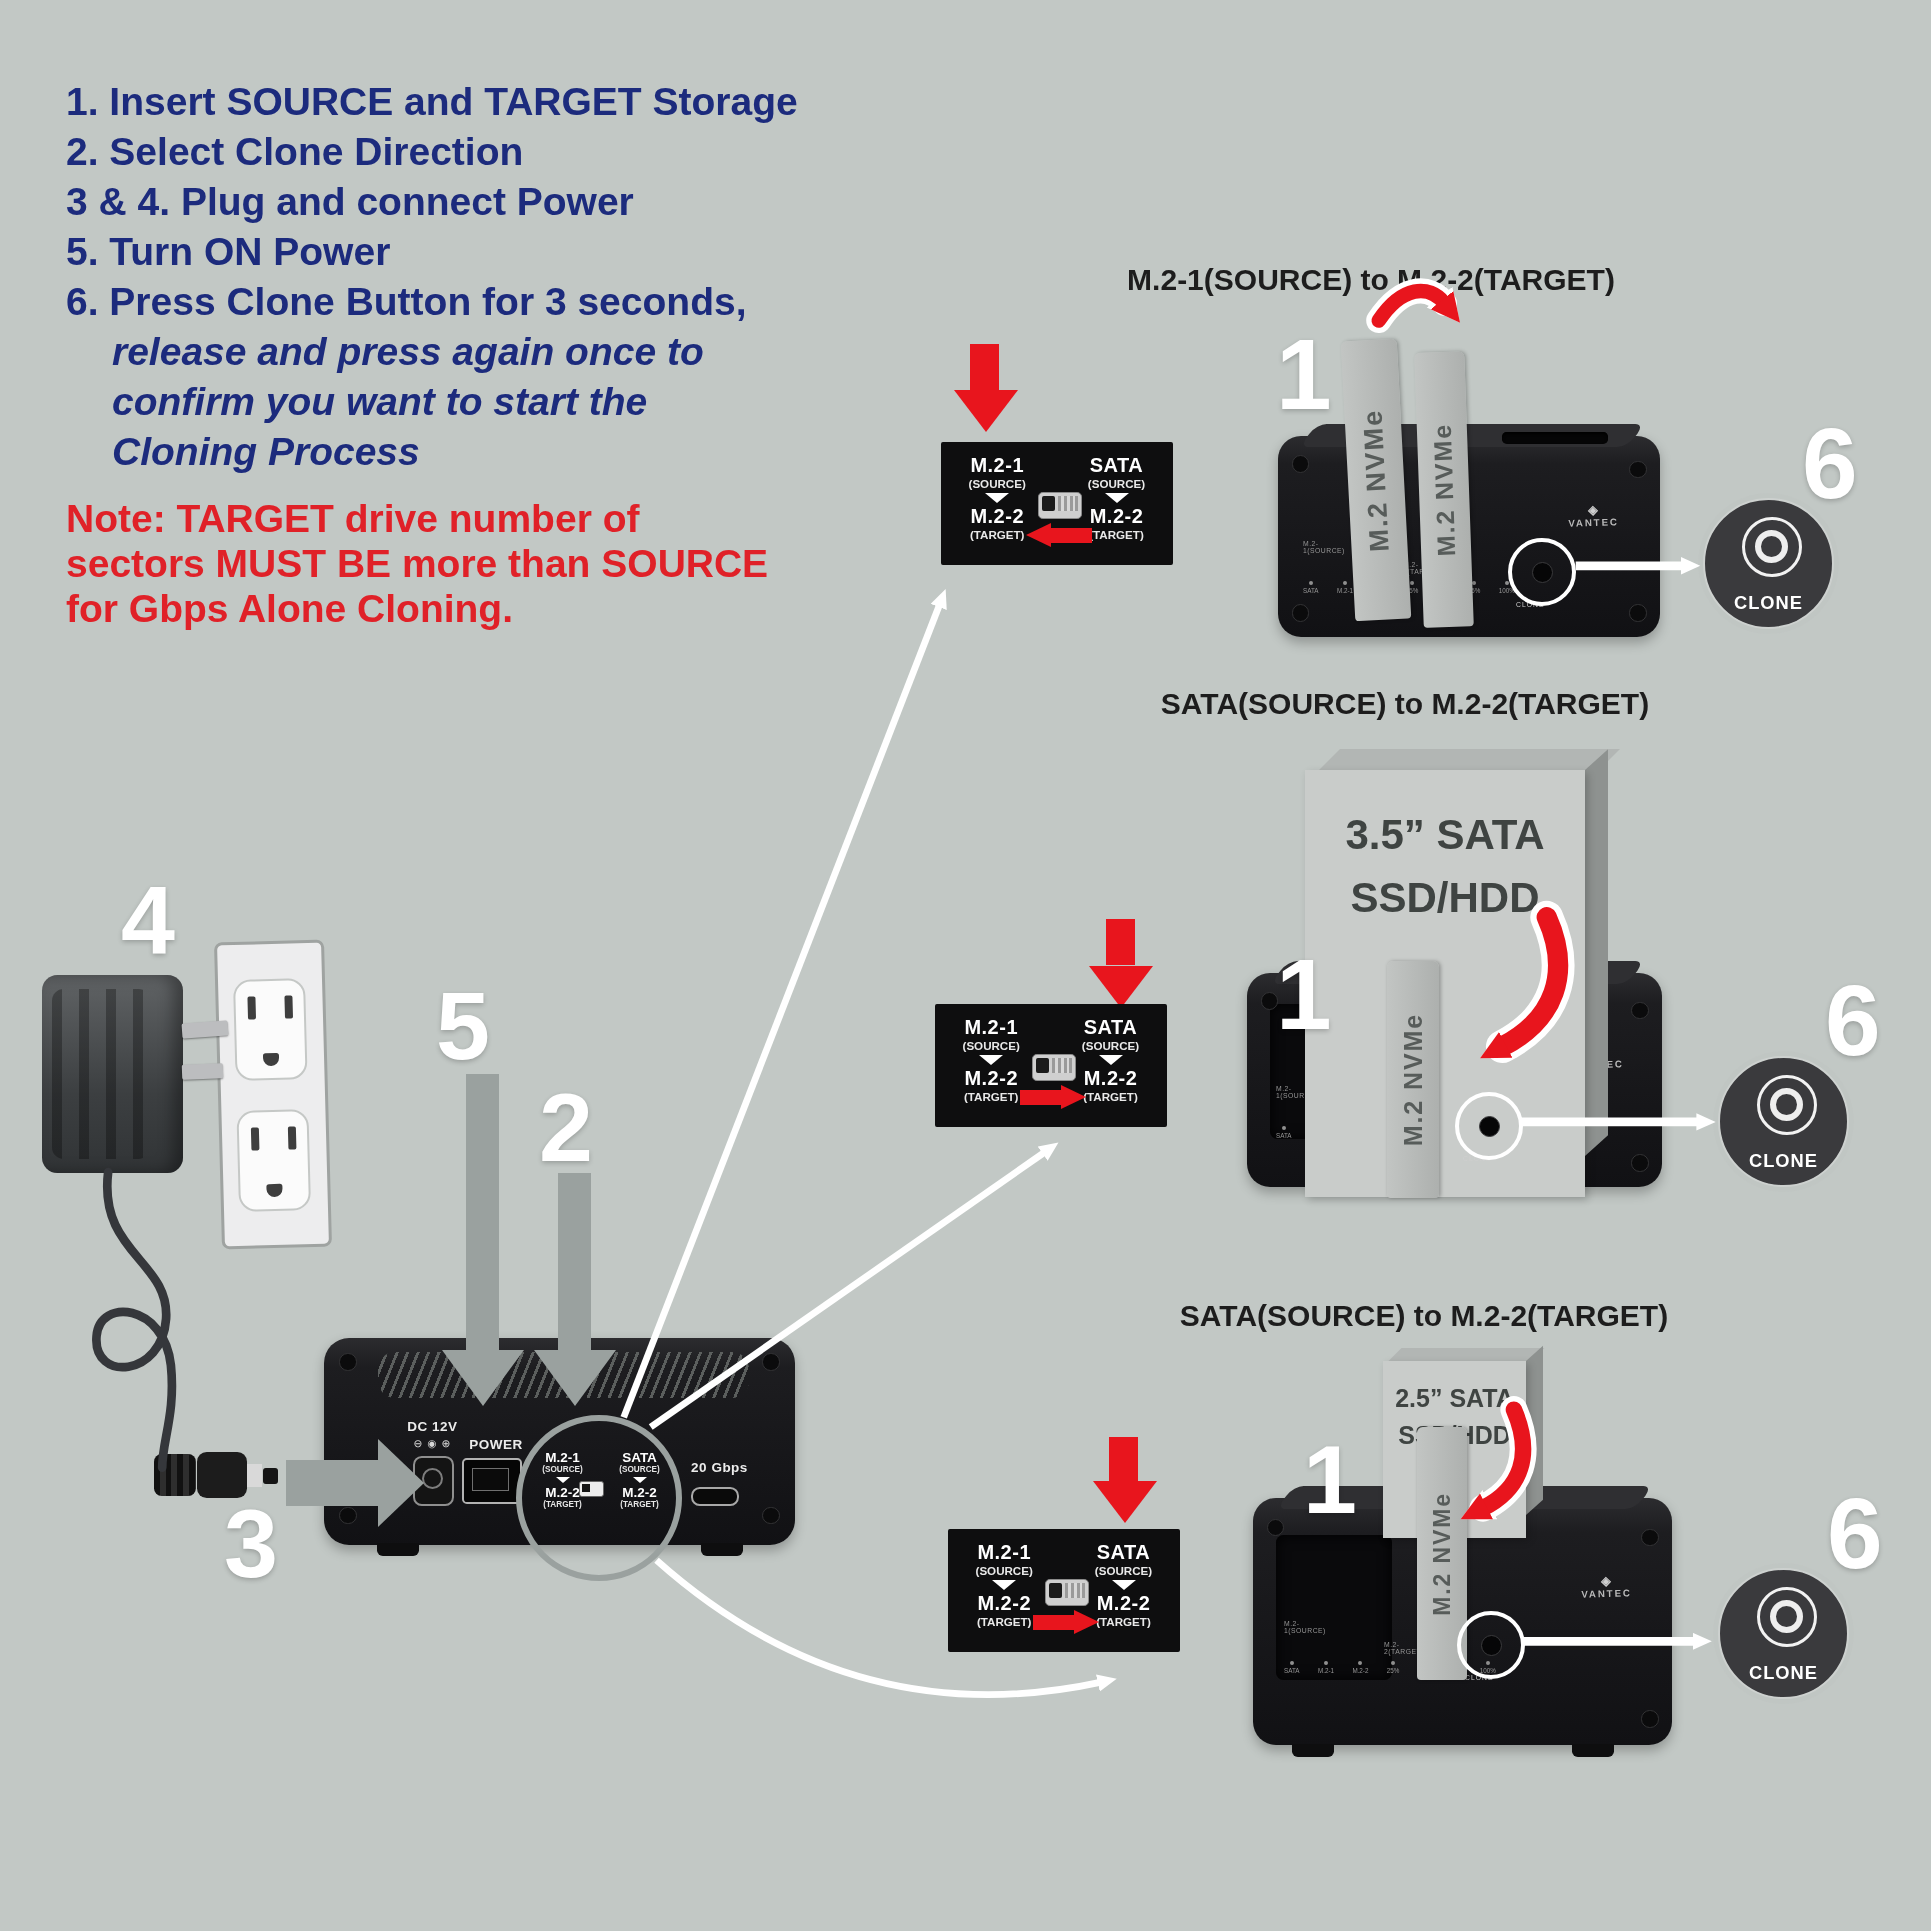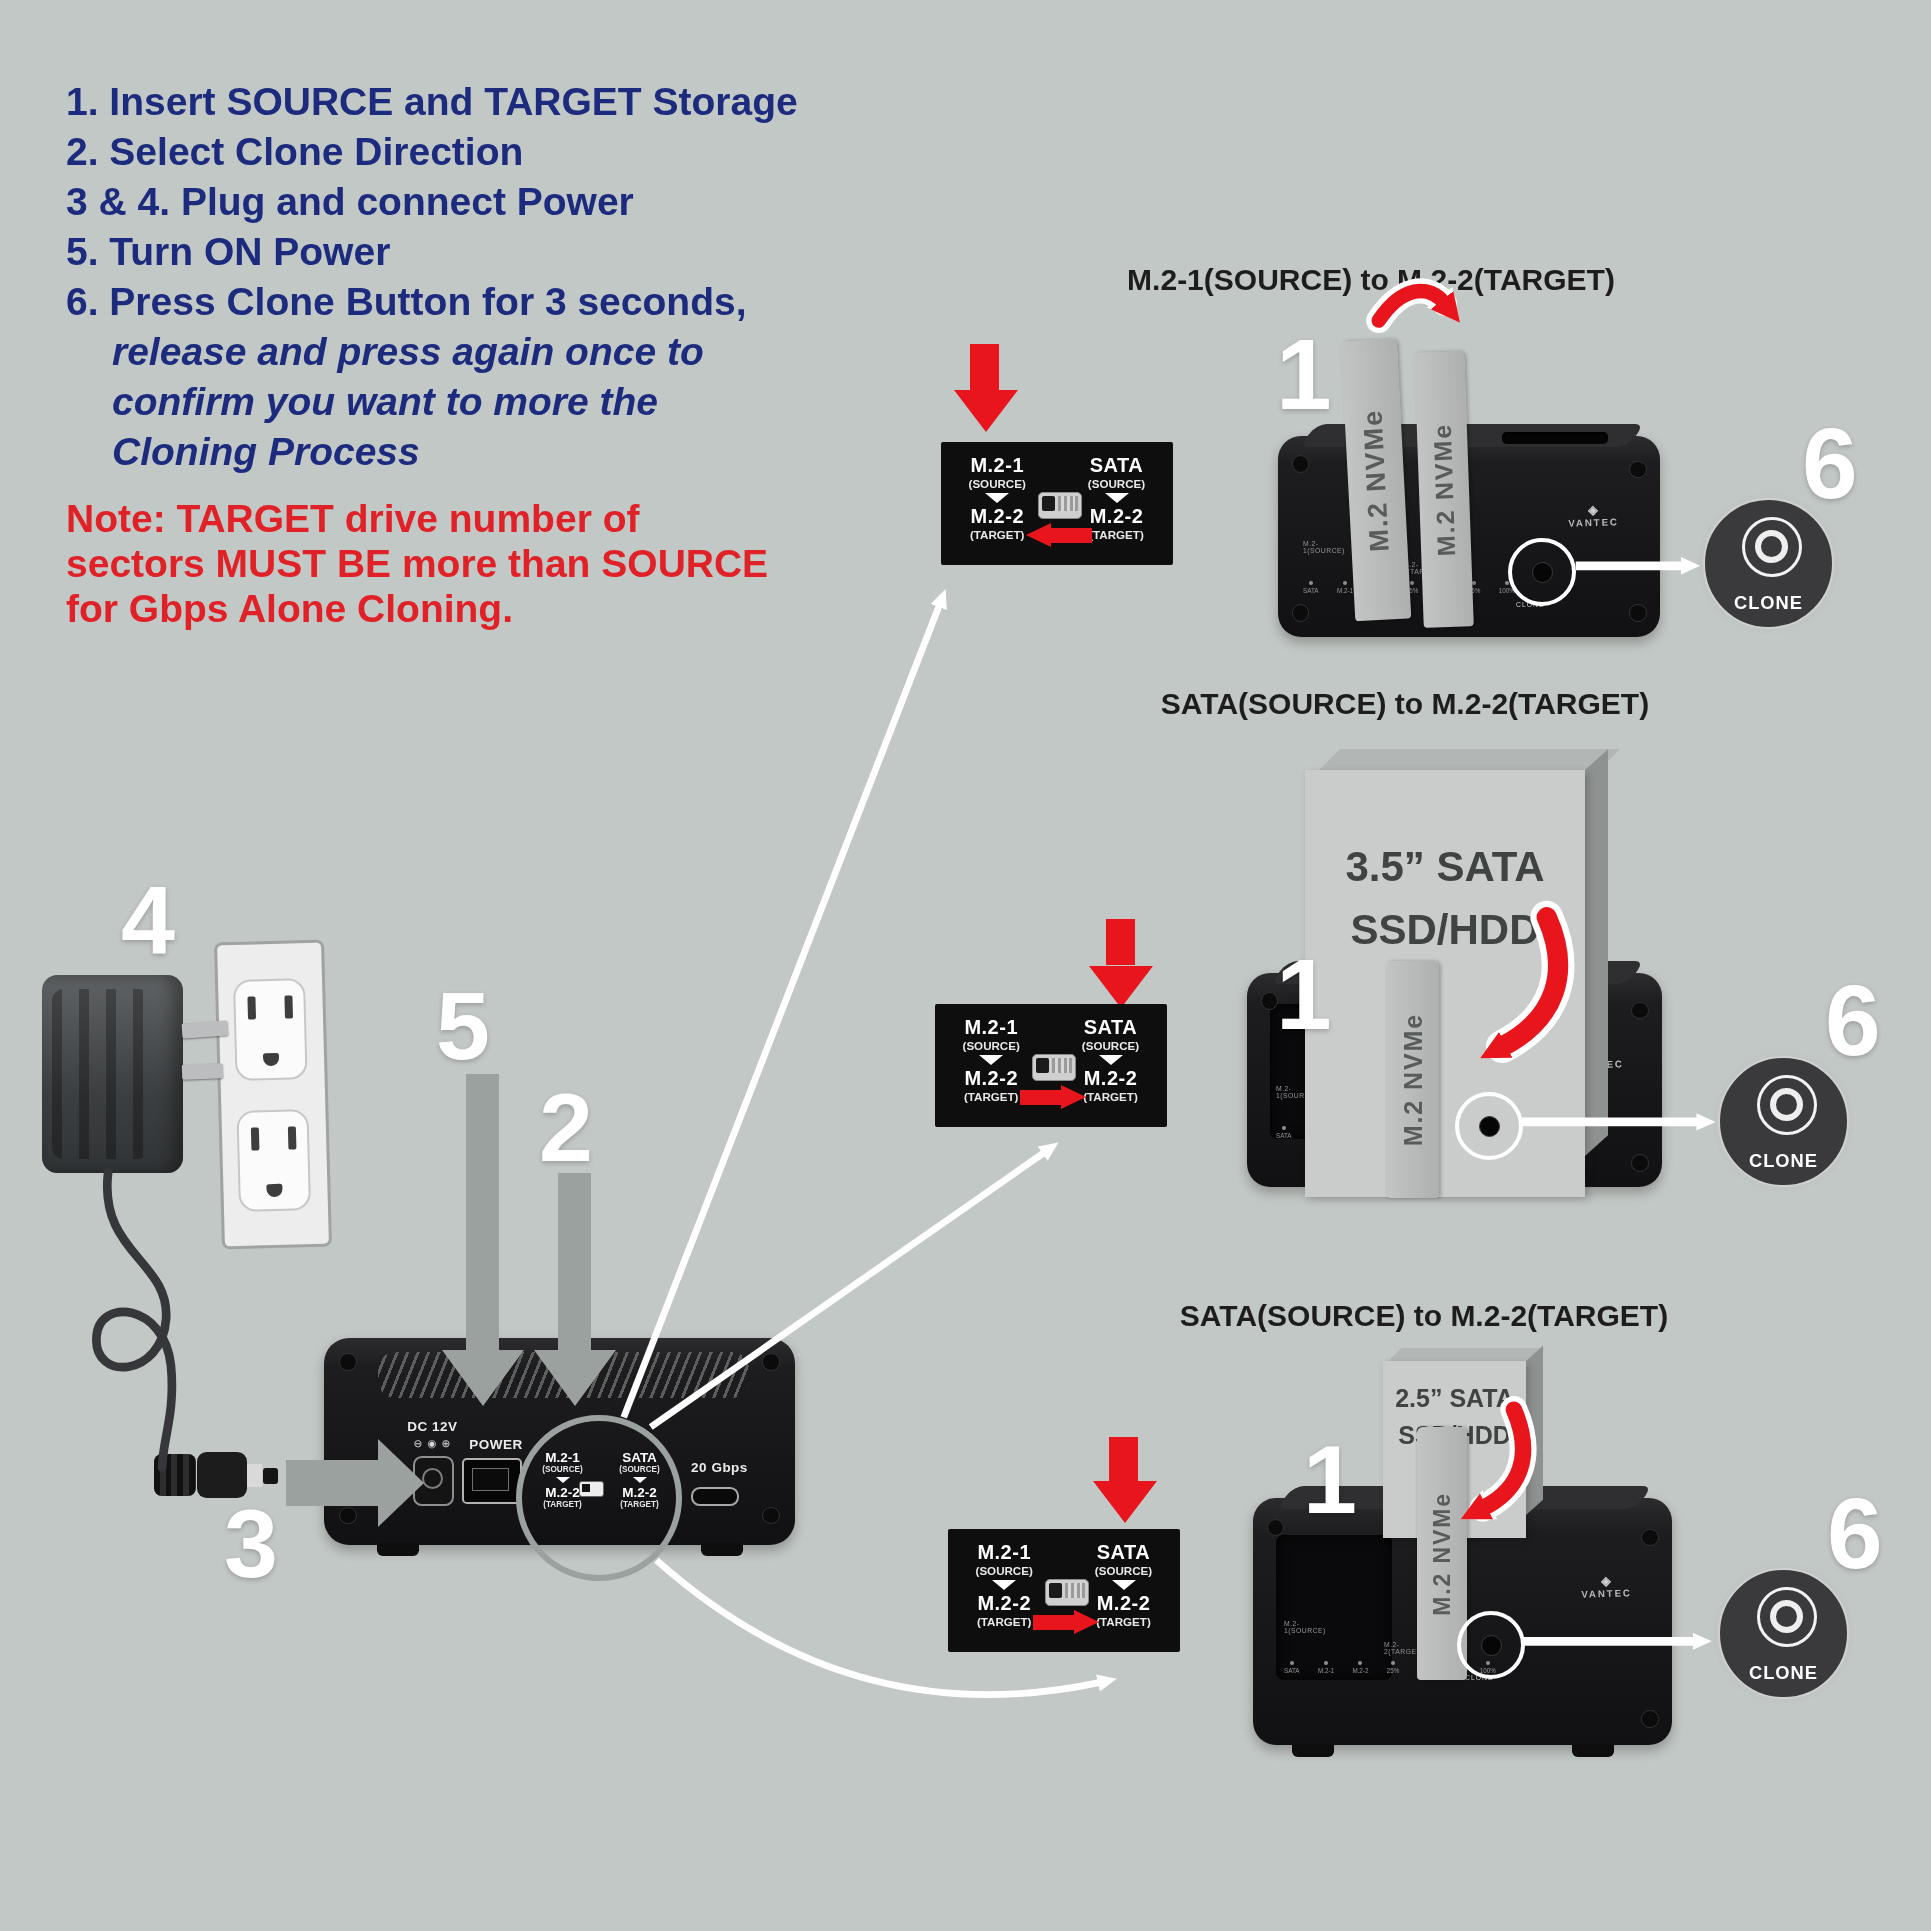--- a/index.html
+++ b/index.html
@@ -105,21 +105,21 @@
 </head>
 <body>
 
 <div class="instr">
   <div>1. Insert SOURCE and TARGET Storage</div>
   <div>2. Select Clone Direction</div>
   <div>3 &amp; 4. Plug and connect Power</div>
   <div>5. Turn ON Power</div>
   <div>6. Press Clone Button for 3 seconds,</div>
   <div class="ind">release and press again once to</div>
-  <div class="ind">confirm you want to more the</div>
+  <div class="ind">confirm you want to start the</div>
   <div class="ind">Cloning Process</div>
 </div>
 <div class="note">
   <div>Note: TARGET drive number of</div>
   <div>sectors MUST BE more than SOURCE</div>
   <div>for Gbps Alone Cloning.</div>
 </div>
 
 <div class="num z6" style="left:121px;top:872px;font-size:97px;">4</div>
 <div class="outlet">
@@ -332,21 +332,21 @@
       <span class="led">25%</span>
       <span class="led">50%</span>
       <span class="led">75%</span>
       <span class="led">100%</span>
     </div>
   </div>
 </div>
 <div class="dbox-top" style="left:1319px;top:749px;width:280px;height:21px;"></div>
 <div class="dbox-side" style="left:1585px;top:770px;width:23px;height:386px;"></div>
 <div class="dbox-front" style="left:1305px;top:770px;width:280px;height:386px;padding-top:41px;">
-  <div class="dbox-line" style="font-size:42px;margin-top:32px;">3.5” SATA</div>
+  <div class="dbox-line" style="font-size:42px;">3.5” SATA</div>
   <div class="dbox-line" style="font-size:42px;margin-top:15.4px;">SSD/HDD</div>
 </div>
 <div class="m2 z3" style="left:1387px;top:961px;width:52px;height:237px;">
   <span class="vtext" style="font-size:25px;">M.2 NVMe</span>
 </div>
 <div class="clone-ring z4" style="left:1455px;top:1092px;">
     <div class="dot"></div>
   </div>
 <div class="clone-ring-label" style="left:1463px;top:1155px;">CLONE</div>
 <div class="clone-big z4" style="left:1718px;top:1056px;">

